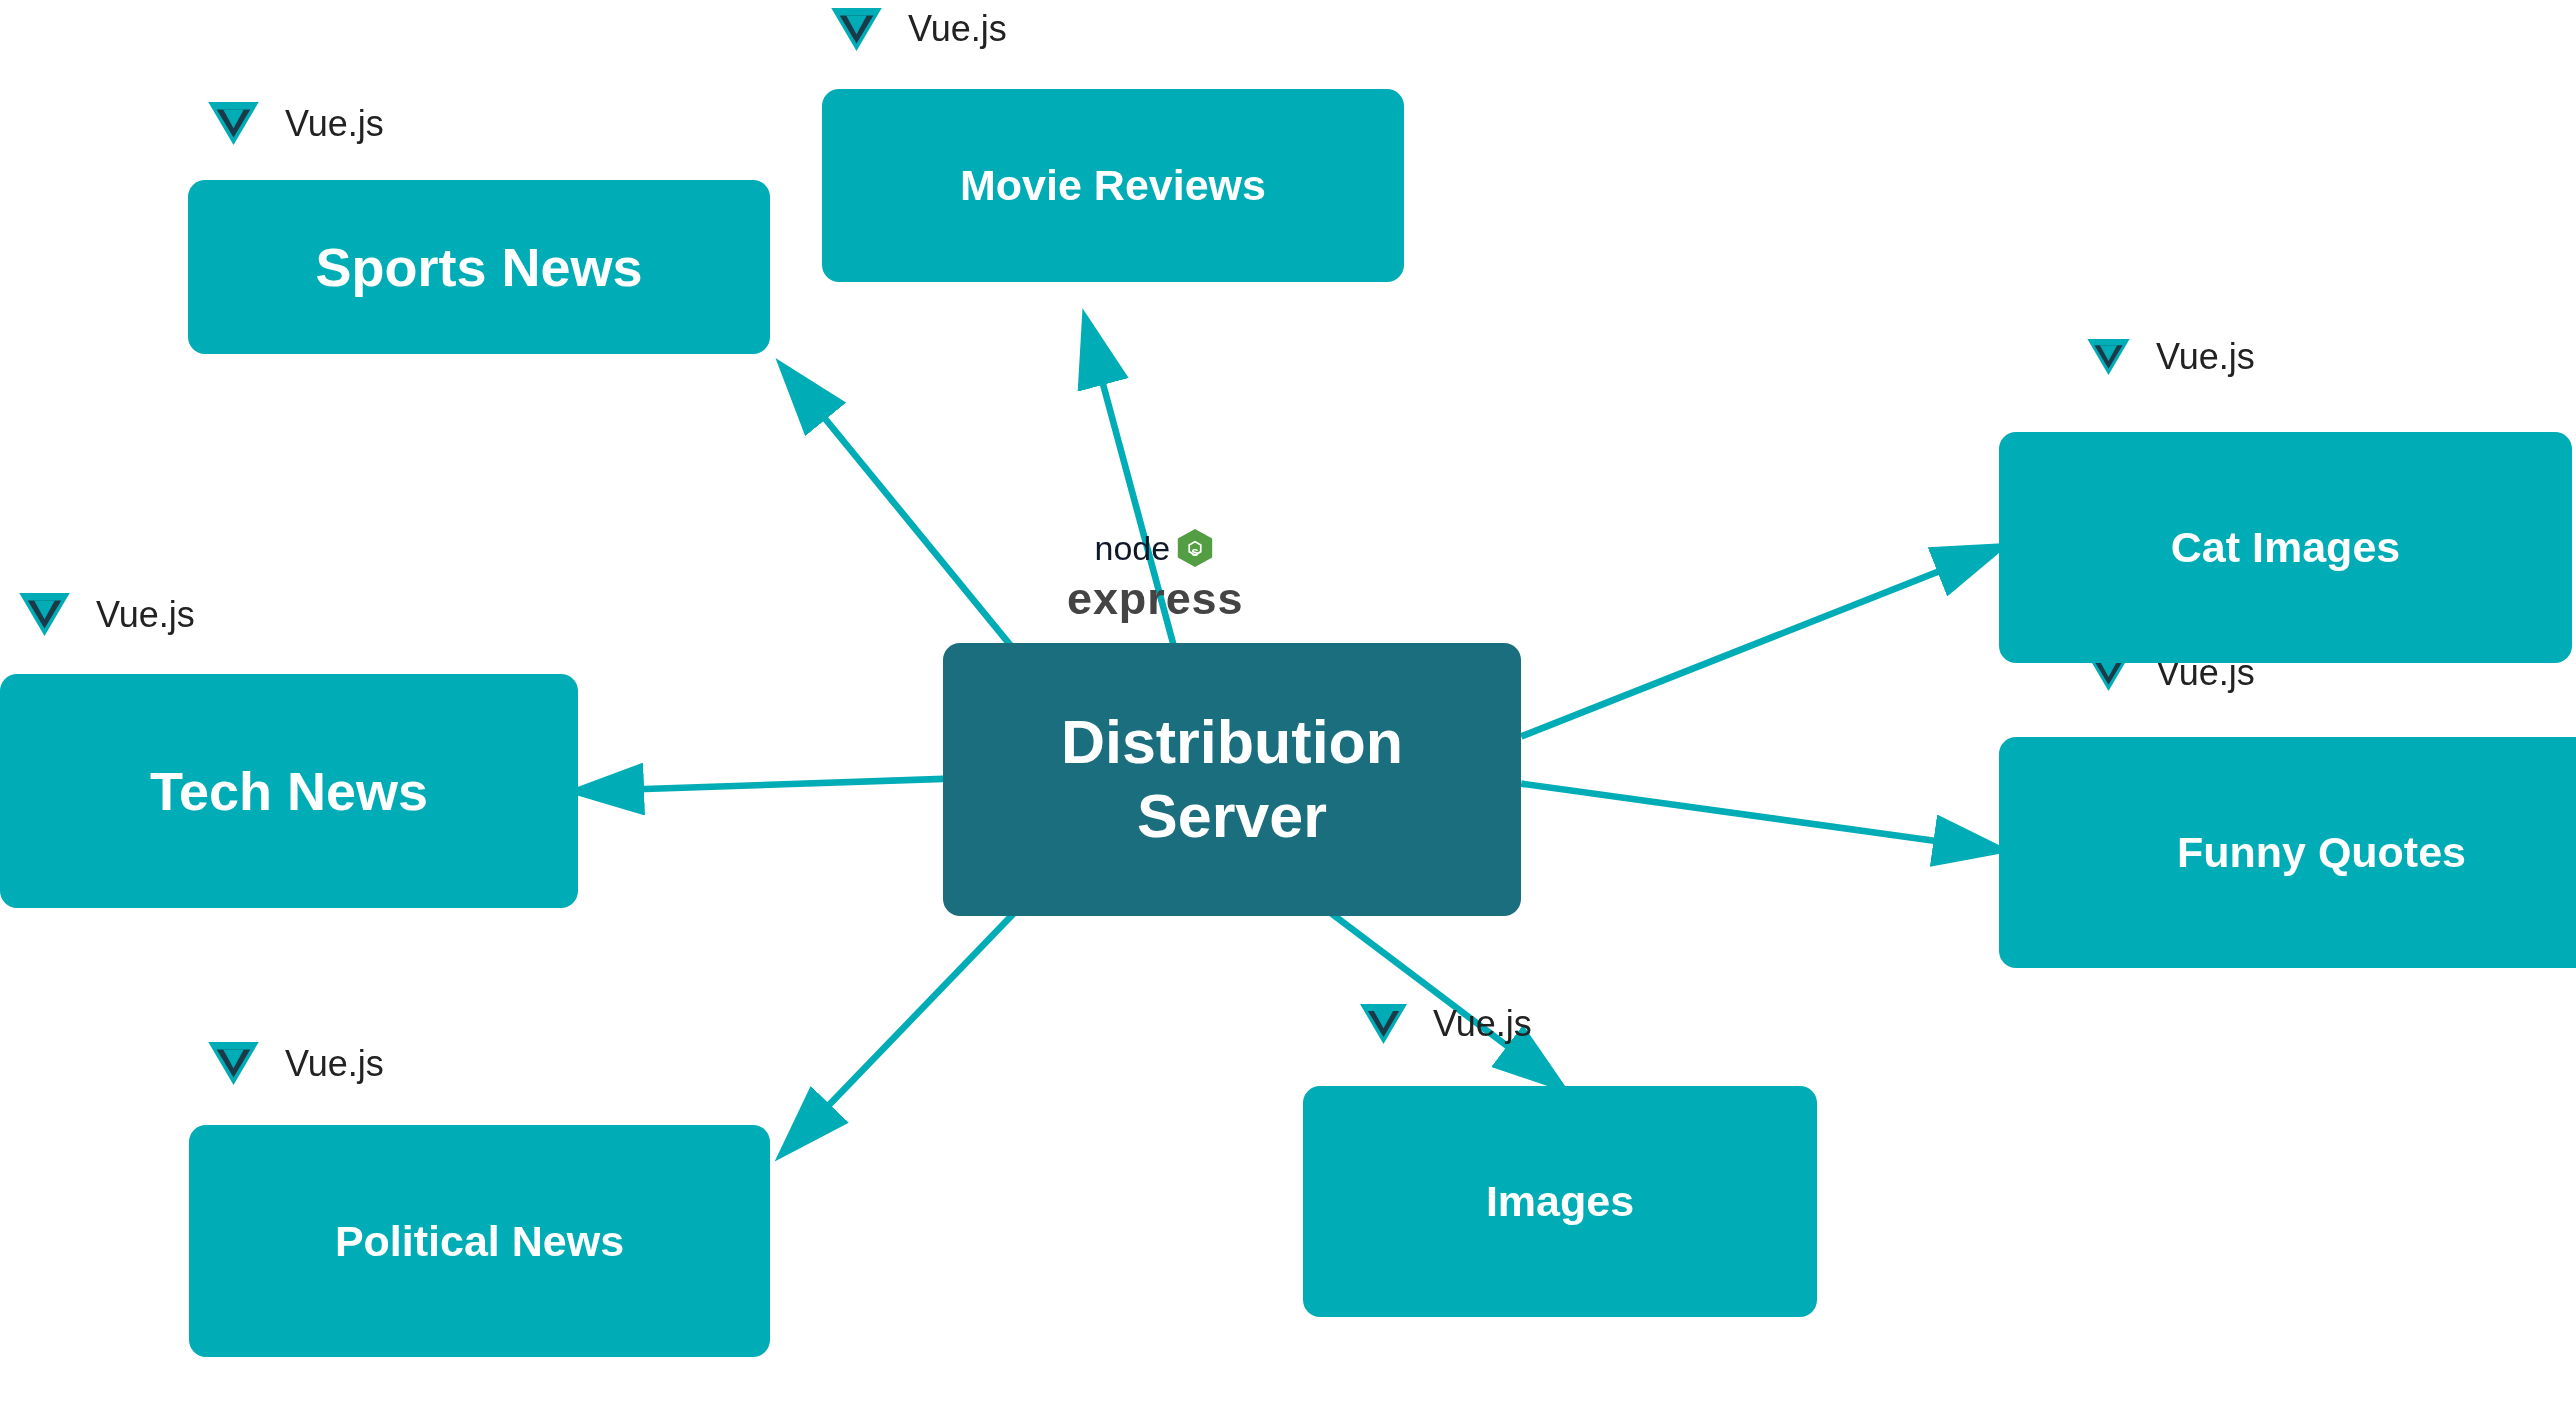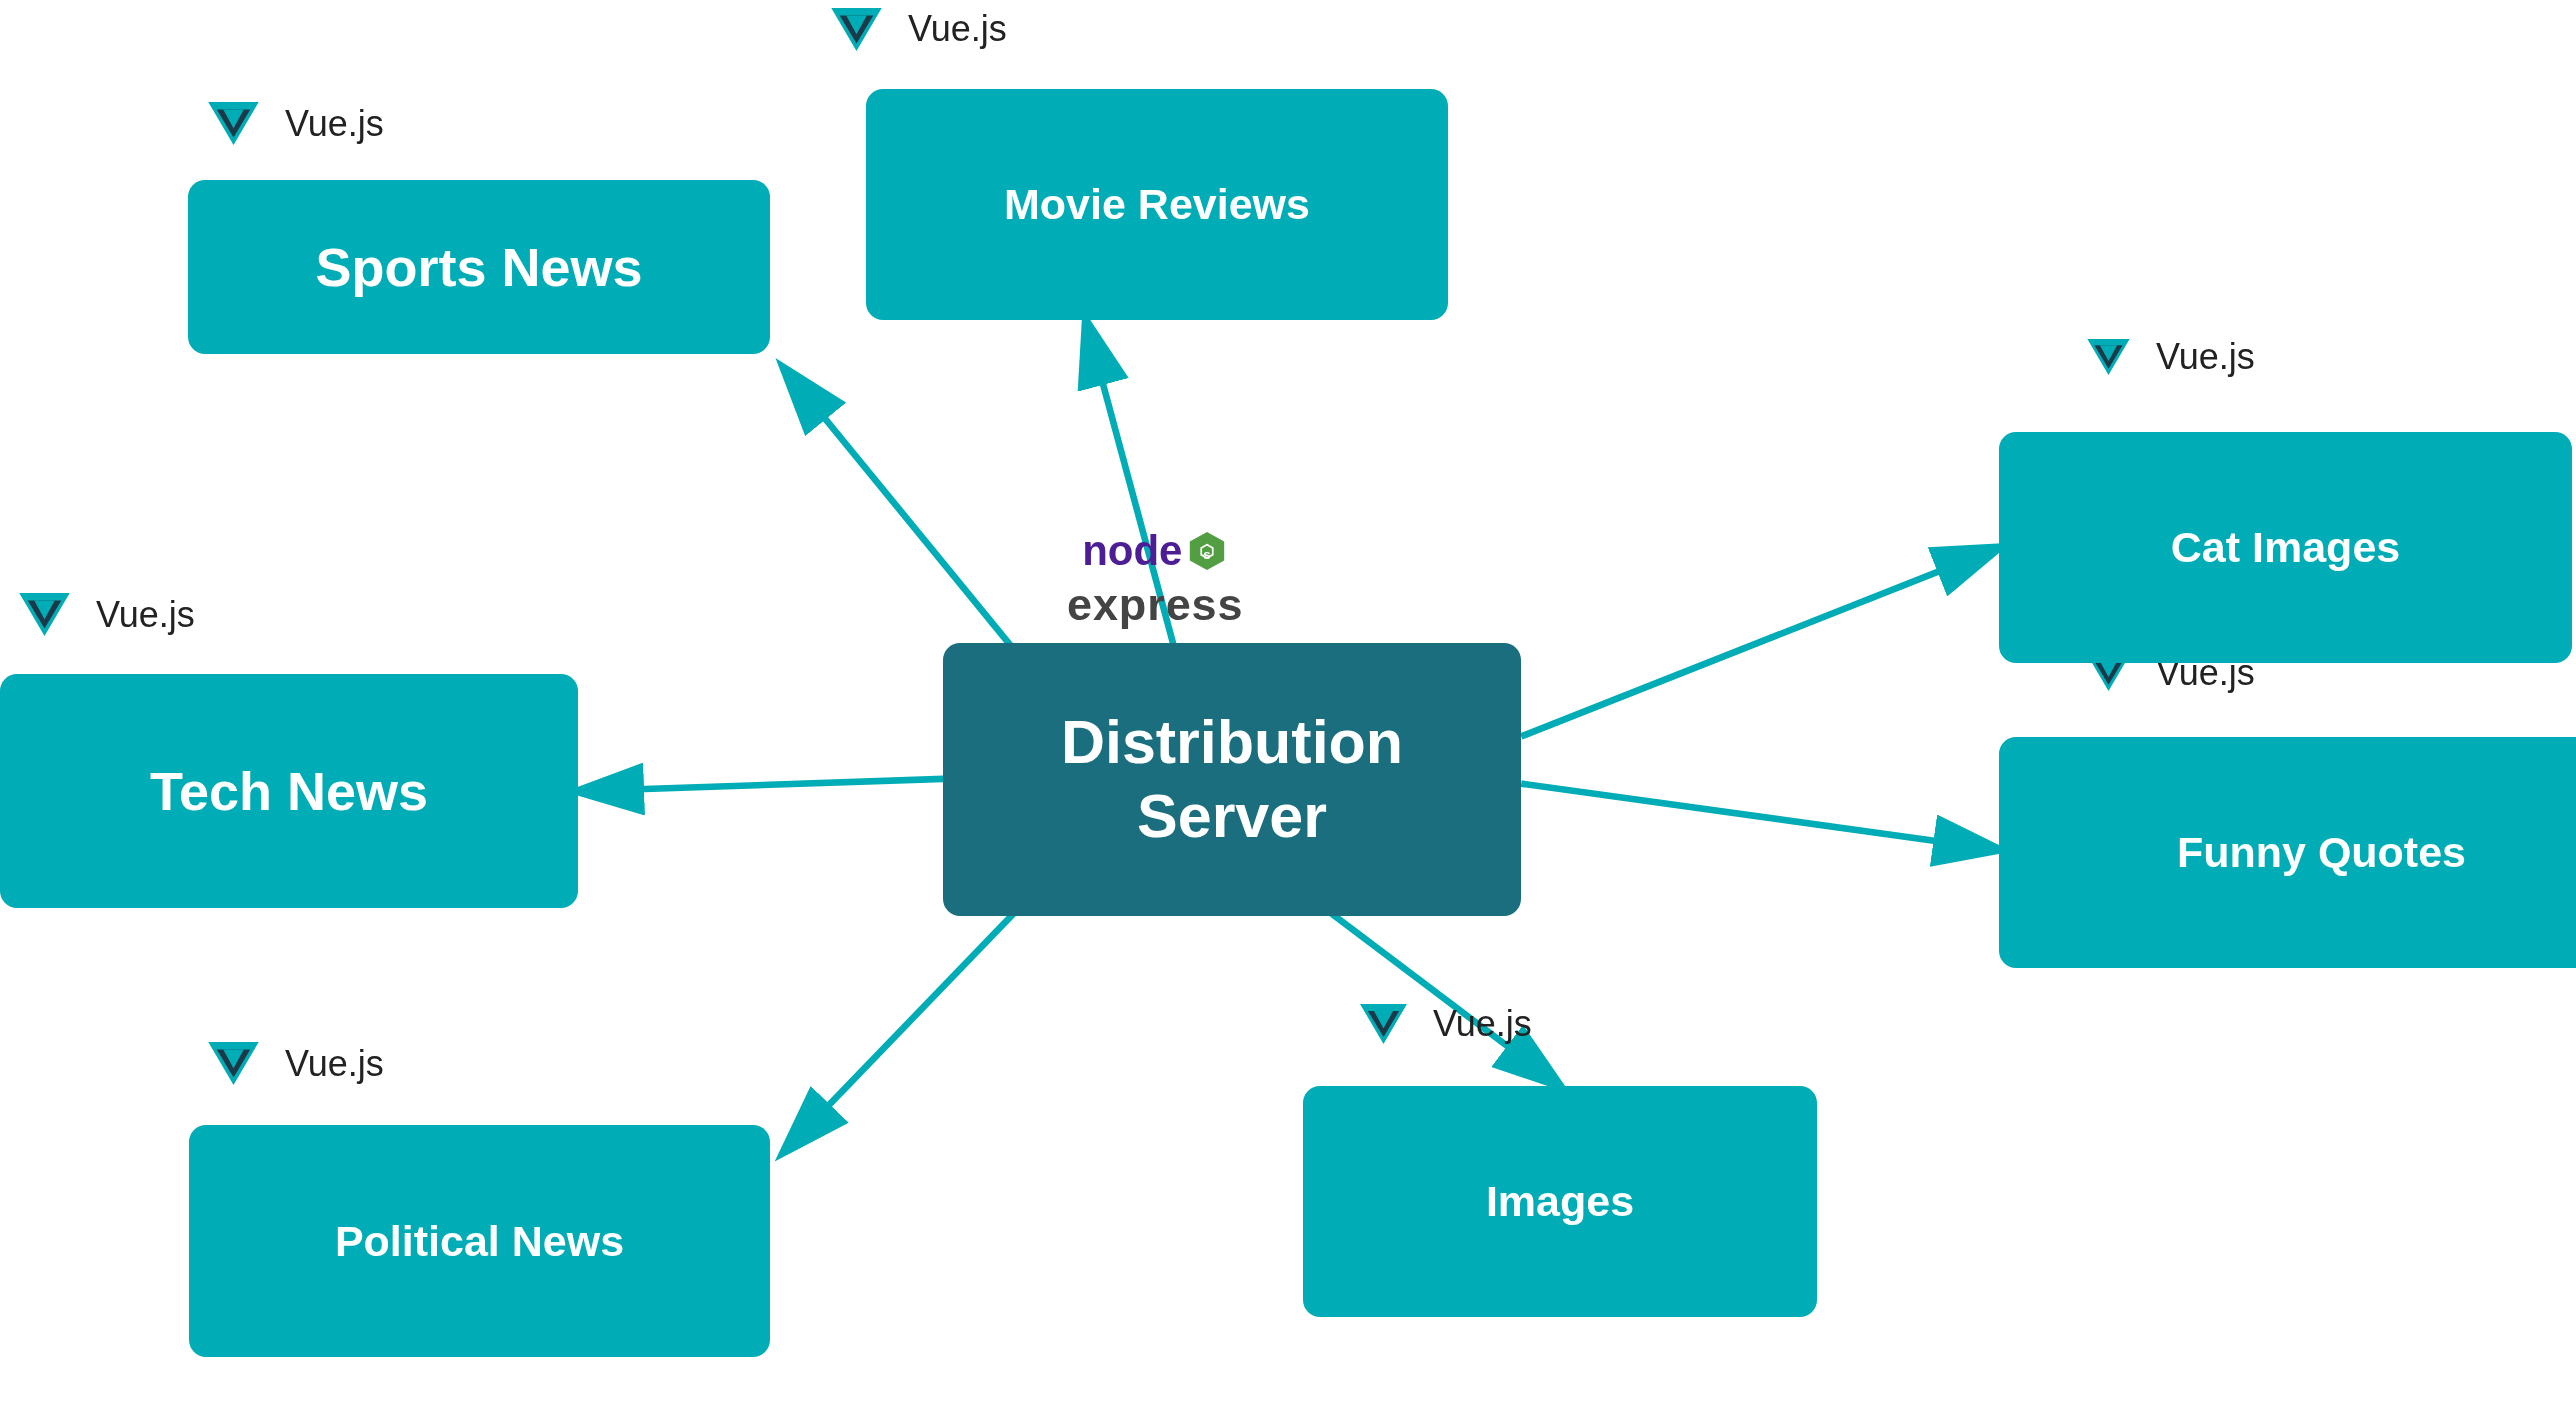--- a/index.html
+++ b/index.html
@@ -186,21 +186,21 @@
     <svg class="vue-icon" viewBox="0 0 54 46" style="width:47px;height:40px;">
       <polygon points="27,0 54,0 27,46 0,0" fill="#00acb5"></polygon>
       <polygon points="27,8 45,8 27,38 9,8" fill="#1a3a4a"></polygon>
       <polygon points="27,8 38,8 27,28 16,8" fill="#00acb5"></polygon>
     </svg>
     <span>Vue.js</span>
   </div>
 
   <div class="node-express-logo" style="left:1067px; top:527px;">
     <div class="node-logo">
-      <span style="font-size:42px;font-weight:700;color:#4c1d95;">node</span>
+      <span style="font-size:34px;font-weight:400;color:#0f172a;">node</span>
       <svg class="node-logo-hex" viewBox="0 0 40 44" style="font-size:38px">
         <polygon points="20,2 38,12 38,32 20,42 2,32 2,12" fill="#539e43" stroke="none"></polygon>
         <text x="20" y="28" text-anchor="middle" font-size="18" font-weight="bold" fill="white">⬡</text>
         <text x="20" y="30" text-anchor="middle" font-size="14" font-weight="bold" fill="white">s</text>
       </svg>
     </div>
     <div class="express-text" style="font-size:45px;font-weight:700;color:#444;letter-spacing:0.9px;margin-top:3.8px;">express</div>
   </div>
 
   <div class="node" style="left:188px; top:180px; width:582px; height:174px; font-size:54px;">
@@ -208,21 +208,21 @@
   </div>
 
   <div class="node" style="left:0px; top:674px; width:578px; height:234px; font-size:54px;">
     <span>Tech News</span>
   </div>
 
   <div class="node" style="left:189px; top:1125px; width:581px; height:232px; font-size:43px;">
     <span>Political News</span>
   </div>
 
-  <div class="node" style="left:866px; top:89px; width:582px; height:231px; font-size:43px;">
+  <div class="node" style="left:822px; top:89px; width:582px; height:193px; font-size:43px;">
     <span>Movie Reviews</span>
   </div>
 
   <div class="node" style="left:1999px; top:432px; width:573px; height:231px; font-size:43px;">
     <span>Cat Images</span>
   </div>
 
   <div class="node" style="left:1999px; top:737px; width:645px; height:231px; font-size:43px;">
     <span>Funny Quotes</span>
   </div>

